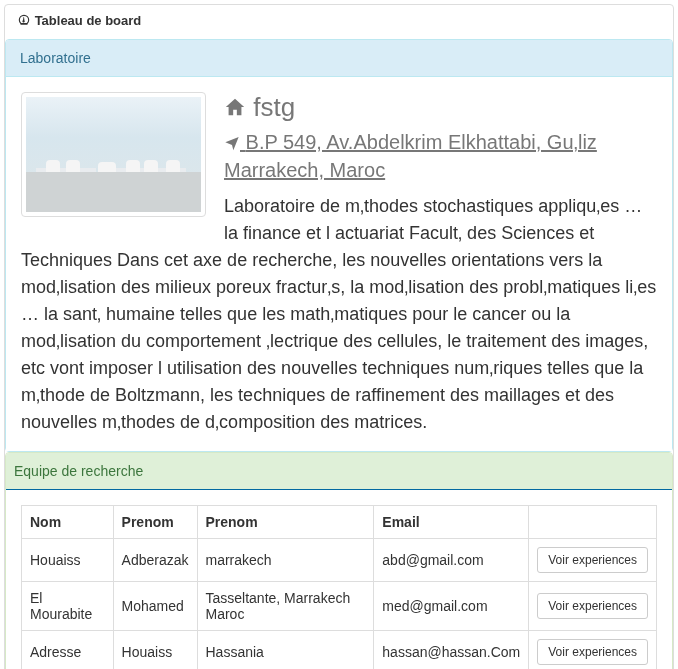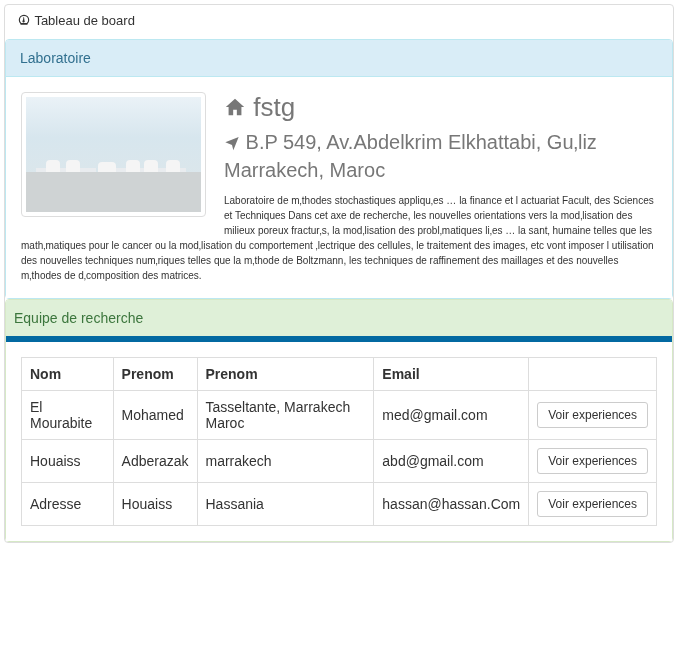--- a/index.html
+++ b/index.html
@@ -13,20 +13,21 @@
     .outer {
       border: 1px solid #ddd;
       border-radius: 4px;
       margin: 4px;
     }
     .dashboard-header {
       padding: 8px 12px;
       color: #333;
       font-size: 13px;
       border-bottom: 1px solid transparent;
+      font-weight: bold;
     }
 
     .panel {
       margin: 0;
       border: 1px solid transparent;
       border-radius: 4px;
     }
     .panel-info {
       border-color: #bce8f1;
     }
@@ -34,21 +35,21 @@
       background: #d9edf7;
       color: #31708f;
       border-bottom: 1px solid #bce8f1;
     }
     .panel-success {
       border-color: #d6e9c6;
     }
     .panel-success > .panel-heading {
       background: #dff0d8;
       color: #3c763d;
-      border-bottom: 6px solid #0369a1;
+      border-bottom: 1px solid #0369a1;
       padding-left: 8px;
     }
     .panel-heading {
       padding: 10px 14px;
       font-size: 14px;
       border-top-left-radius: 3px;
       border-top-right-radius: 3px;
     }
     .panel-body {
       padding: 15px;
@@ -99,24 +100,25 @@
       font-weight: 500;
       margin-bottom: 4px;
       padding-left: 41px;
     }
     .info h3 {
       color: #777;
       font-size: 20px;
       font-weight: 500;
       line-height: 1.3;
       margin-bottom: 10px;
+      text-decoration: underline;
     }
     .info p {
       color: #333;
-      font-size: 10px;
+      font-size: 18px;
       line-height: 1.5;
     }
     .clearfix::after { content: ""; display: table; clear: both; }
 
     table {
       width: 100%;
       border-collapse: collapse;
       border: 1px solid #ddd;
       padding-left: 36px;
     }
@@ -206,31 +208,31 @@
           <tr>
             <th>Nom</th>
             <th>Prenom</th>
             <th>Prenom</th>
             <th>Email</th>
             <th></th>
           </tr>
         </thead>
         <tbody id="team-body">
             <tr>
+              <td>Houaiss</td>
+              <td>Adberazak</td>
+              <td>marrakech</td>
+              <td>abd@gmail.com</td>
+              <td><button class="btn">Voir experiences</button></td>
+            </tr>
+            <tr>
               <td>El Mourabite</td>
               <td>Mohamed</td>
               <td>Tasseltante, Marrakech Maroc</td>
               <td>med@gmail.com</td>
-              <td><button class="btn">Voir experiences</button></td>
-            </tr>
-            <tr>
-              <td>Houaiss</td>
-              <td>Adberazak</td>
-              <td>marrakech</td>
-              <td>abd@gmail.com</td>
               <td><button class="btn">Voir experiences</button></td>
             </tr>
             <tr>
               <td>Adresse</td>
               <td>Houaiss</td>
               <td>Hassania</td>
               <td>hassan@hassan.Com</td>
               <td><button class="btn">Voir experiences</button></td>
             </tr>
           </tbody>

